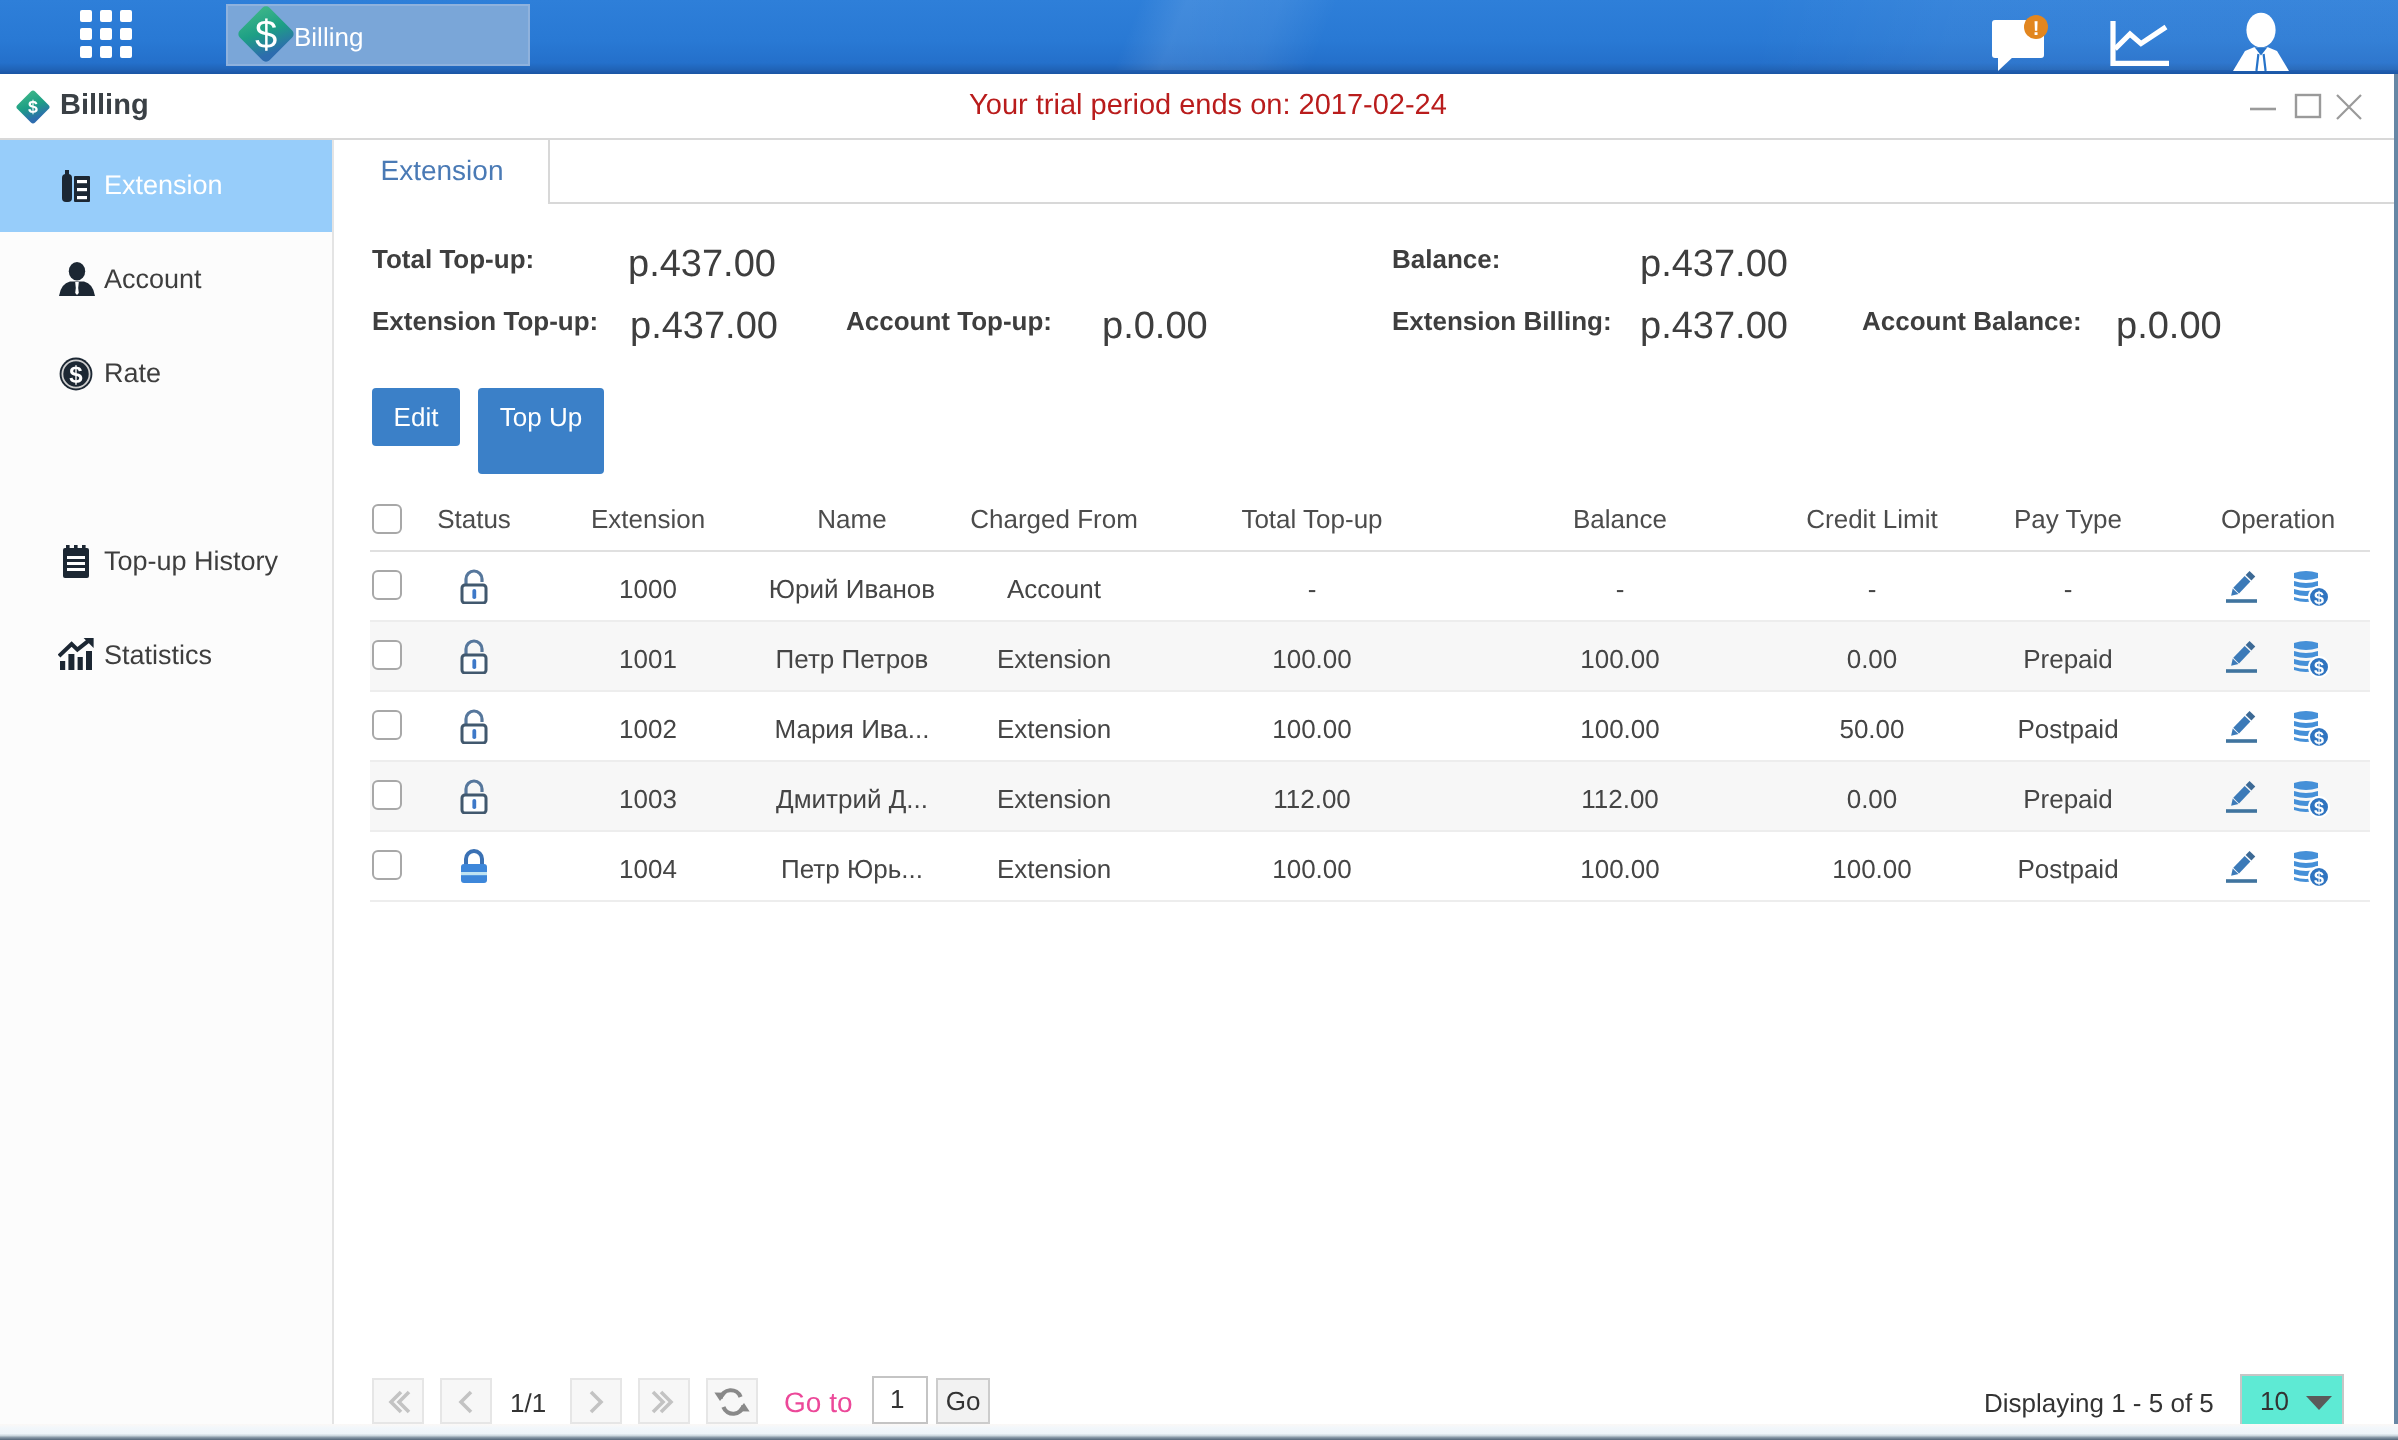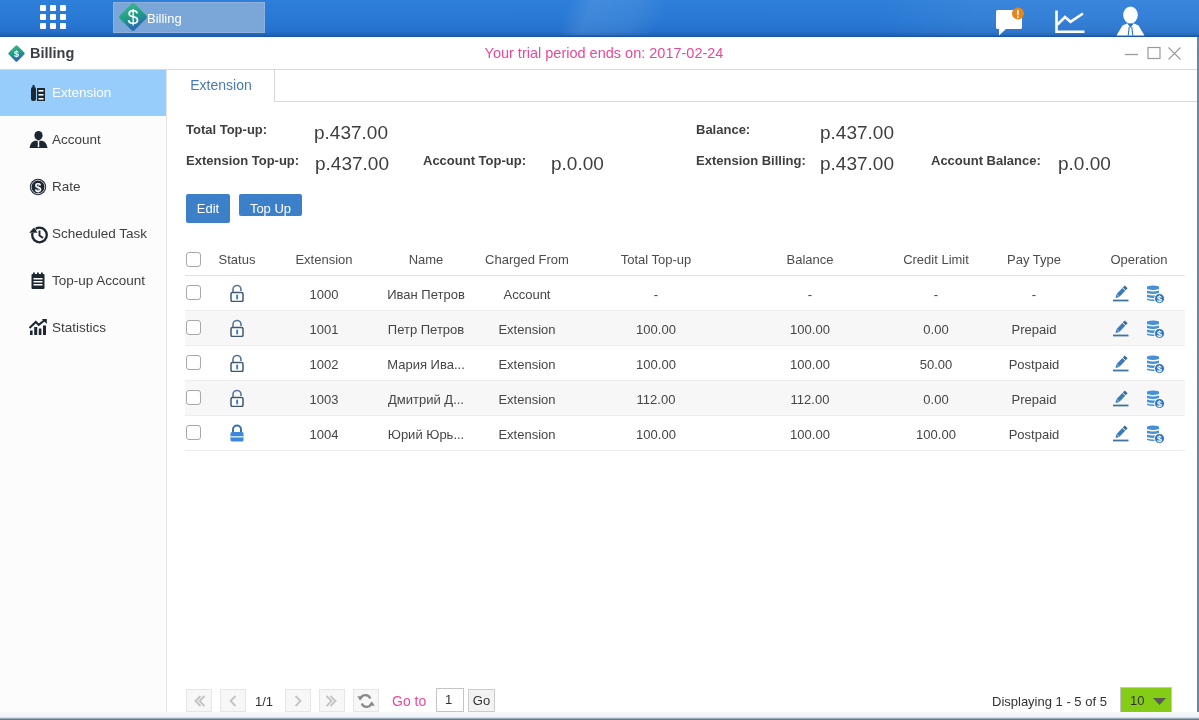--- a/index.html
+++ b/index.html
@@ -15,21 +15,21 @@
 #topbar .streak2 { position:absolute; left:880px; top:0; width:319px; height:37px;
   background:linear-gradient(100deg, rgba(255,255,255,0) 0%, rgba(255,255,255,0.05) 30%, rgba(255,255,255,0.05) 100%); }
 #gridicon { left:40px; top:5px; width:27px; height:25px; }
 #gridicon i { position:absolute; width:6px; height:6px; background:#fff; border-radius:1px; }
 #apptab { left:113px; top:2px; width:152px; height:31px; background:#7aa6d8; border:1px solid #8fb2dd; }
 #apptab .txt { position:absolute; left:33px; top:8px; color:#fff; font-size:13px; }
 
 
 #titlebar { left:0; top:37px; width:1199px; height:33px; background:#fff; border-bottom:1px solid #d8d8d8; }
 #titlebar .appname { position:absolute; left:30px; top:8px; font-size:14.5px; font-weight:bold; color:#3a4045; }
-#trial { position:absolute; left:0; width:1172px; top:8px; text-align:center; color:#ec4899; font-size:14.5px;padding-left:36px; }
+#trial { position:absolute; left:0; width:1172px; top:8px; text-align:center; color:#b91c1c; font-size:14.5px;padding-left:36px; }
 
 
 #sidebar { left:0; top:70px; width:167px; height:644px; background:#fcfcfc; border-right:1px solid #e4e4e4; }
 .menuitem { position:absolute; left:0; width:166px; height:47px; font-size:13.5px; color:#3e3e3e; }
 .menuitem .label { position:absolute; left:52px; top:15px; white-space:nowrap; }
 .menuitem .mico { position:absolute; left:29px; top:14px; width:18px; height:18px; }
 .menuitem.sel { background:#97cdfa; color:#fff; height:46px; }
 
 
 #content { left:168px; top:70px; width:1031px; height:644px; background:#fff; }
@@ -50,21 +50,21 @@
 .cbox { position:absolute; left:1px; width:15px; height:15px; border:1px solid #a8a8a8; border-radius:3px; background:#fff; }
 
 
 .pgbtn { position:absolute; top:689px; width:26px; height:23px; background:#f7f7f7; border:1px solid #e6e6e6; }
 .pgbtn svg { position:absolute; left:0; top:0; }
 #pg-label { position:absolute; left:255px; top:694px; font-size:13px; color:#333; }
 #goto-label { position:absolute; left:392px; top:693px; font-size:14px; color:#ec4899; }
 #goinput { position:absolute; left:436px; top:688px; width:28px; height:24px; border:1px solid #c4c4c4; background:#fff; font-size:13px; color:#333; line-height:22px; padding-left:8px; }
 #gobtn { position:absolute; left:468px; top:689px; width:27px; height:23px; background:#f2f2f2; border:1px solid #ccc; font-size:13px; color:#333; text-align:center; line-height:22px; }
 #displaying { position:absolute; left:992px; top:694px; font-size:13px; color:#333;text-align:center; }
-#pagesize { position:absolute; left:1120px; top:687px; width:52px; height:26px; border:1px solid #c6c6c6; background:#84cc16; }
+#pagesize { position:absolute; left:1120px; top:687px; width:52px; height:26px; border:1px solid #c6c6c6; background:#5eead4; }
 #pagesize .num { position:absolute; left:9px; top:5px; font-size:13px; color:#333; }
 #footer-strip { left:0px; top:712px; width:1199px; height:8px;
   background:linear-gradient(180deg,#fbf8f6 0%,#f2f7fb 25%,#eef4f9 60%,#cdd8e0 72%,#8495a4 85%,#54667a 100%); }
 .lockcell { position:absolute; left:44px; top:8px; }
 .opcell { position:absolute; top:9px; transform:translateX(-50%); }
 </style>
 </head>
 <body>
 <div id="stage">
 
@@ -159,40 +159,31 @@
         <span class="label">Account</span>
       </div>
     <div class="menuitem" style="top:94px">
         <span class="mico" id="mi-rate"><svg width="18" height="18" viewBox="0 0 18 18">
             <circle cx="9" cy="9" r="8.2" fill="#1c2733"></circle>
             <circle cx="9" cy="9" r="6.8" fill="none" stroke="#cfcfcf" stroke-width="0.9"></circle>
             <text x="9" y="13.5" font-size="12" font-weight="bold" fill="#fff" text-anchor="middle" font-family="Liberation Sans">$</text>
           </svg></span>
         <span class="label">Rate</span>
       </div>
-    <div class="menuitem" style="top:141px">
-        <span class="mico" id="mi-sched"><svg width="20" height="19" viewBox="0 0 20 19">
-            <circle cx="10.5" cy="10" r="7.3" stroke="#1c2733" stroke-width="2.3" fill="none"></circle>
-            <rect x="0" y="2.5" width="6.5" height="5.5" fill="#fcfcfc"></rect>
-            <path d="M0.2 7.8 L8.6 7.8 L5 2.4 Z" fill="#1c2733"></path>
-            <path d="M10.5 5.5 L10.5 10.5 L14 13" stroke="#1c2733" stroke-width="1.9" fill="none"></path>
-          </svg></span>
-        <span class="label">Scheduled Task</span>
-      </div>
     <div class="menuitem" style="top:188px">
         <span class="mico" id="mi-topup"><svg width="18" height="18" viewBox="0 0 18 18">
             <rect x="2.5" y="2" width="13" height="15" rx="1" fill="#1c2733"></rect>
             <rect x="4" y="0.5" width="1.8" height="3.4" fill="#1c2733"></rect>
             <rect x="8" y="0.5" width="1.8" height="3.4" fill="#1c2733"></rect>
             <rect x="12" y="0.5" width="1.8" height="3.4" fill="#1c2733"></rect>
             <rect x="4.5" y="6" width="9" height="1.5" fill="#fff"></rect>
             <rect x="4.5" y="9" width="9" height="1.5" fill="#fff"></rect>
             <rect x="4.5" y="12" width="9" height="1.5" fill="#fff"></rect>
           </svg></span>
-        <span class="label">Top-up Account</span>
+        <span class="label">Top-up History</span>
       </div>
     <div class="menuitem" style="top:235px">
         <span class="mico" id="mi-stat"><svg width="18" height="18" viewBox="0 0 18 18">
             <rect x="1" y="11.5" width="2.6" height="4.5" fill="#1c2733"></rect>
             <rect x="5.2" y="8" width="3" height="8" fill="#1c2733"></rect>
             <rect x="9.8" y="9.5" width="2.6" height="6.5" fill="#1c2733"></rect>
             <rect x="14" y="6.5" width="3" height="9.5" fill="#1c2733"></rect>
             <path d="M0.5 9 L6.8 3 L9.7 5.8 L15.5 1.2" stroke="#1c2733" stroke-width="2" fill="none"></path>
             <path d="M12.8 0 L17.8 0 L17.8 5 Z" fill="#1c2733"></path>
           </svg></span>
@@ -212,21 +203,21 @@
     <span class="statlabel" style="left:18px;top:83px">Extension Top-up:</span>
     <span class="statval" style="left:147px;top:83px">p.437.00</span>
     <span class="statlabel" style="left:255px;top:83px">Account Top-up:</span>
     <span class="statval" style="left:383px;top:83px">p.0.00</span>
     <span class="statlabel" style="left:528px;top:83px">Extension Billing:</span>
     <span class="statval" style="left:652px;top:83px">p.437.00</span>
     <span class="statlabel" style="left:763px;top:83px">Account Balance:</span>
     <span class="statval" style="left:890px;top:83px">p.0.00</span>
 
     <div class="btn" style="left:18px;top:124px;width:44px;height:29px;line-height:29px;">Edit</div>
-    <div class="btn" style="left:71px;top:124px;width:63px;height:22px;line-height:29px;">Top Up</div>
+    <div class="btn" style="left:71px;top:124px;width:63px;height:43px;line-height:29px;">Top Up</div>
   </div>
 
   <div class="trow" id="thead" style="top:245px;height:31px;border-bottom:1px solid #e0e0e0;">
     <span class="cbox" style="top:7px"></span>
     <span class="th" style="left:52px;top:7px">Status</span>
     <span class="th" style="left:139px;top:7px">Extension</span>
     <span class="th" style="left:241px;top:7px">Name</span>
     <span class="th" style="left:342px;top:7px">Charged From</span>
     <span class="th" style="left:471px;top:7px">Total Top-up</span>
     <span class="th" style="left:625px;top:7px">Balance</span>
@@ -236,21 +227,21 @@
   </div>
 
   <div class="trow" style="top:276px">
     <span class="cbox" style="top:9px"></span>
       <span class="lockcell lock-open"><svg width="16" height="18" viewBox="0 0 16 18">
           <path d="M4 9 L4 5.5 A4 4 0 0 1 12 5.5 L12 7" stroke="#56779c" stroke-width="1.6" fill="none"></path>
           <rect x="2" y="8.5" width="12" height="9" rx="1.5" stroke="#41586e" stroke-width="1.5" fill="#fdfeff"></rect>
           <rect x="7.2" y="10.5" width="1.9" height="5" rx="0.9" fill="#3c78c8"></rect>
         </svg></span>
     <span class="cell" style="left:139px">1000</span>
-    <span class="cell" style="left:241px">Иван Петров</span>
+    <span class="cell" style="left:241px">Юрий Иванов</span>
     <span class="cell" style="left:342px">Account</span>
     <span class="cell" style="left:471px">-</span>
     <span class="cell" style="left:625px">-</span>
     <span class="cell" style="left:751px">-</span>
     <span class="cell" style="left:849px">-</span>
     <span class="opcell op-pencil" style="left:936px"><svg width="18" height="18" viewBox="0 0 18 18">
           <g transform="rotate(44 8.5 7.5)">
             <rect x="6.7" y="-0.5" width="4" height="2.8" fill="#3d6a96"></rect>
             <rect x="6.7" y="3" width="4" height="8.2" fill="#3c7ab8"></rect>
             <path d="M6.7 11.6 L10.7 11.6 L8.7 14.8 Z" fill="#3c7ab8"></path>
@@ -368,21 +359,21 @@
         </svg></span>
   </div>
   <div class="trow" style="top:416px">
     <span class="cbox" style="top:9px"></span>
       <span class="lockcell lock-closed"><svg width="16" height="18" viewBox="0 0 16 18">
           <path d="M4 9 L4 5.5 A4 4 0 0 1 12 5.5 L12 9" stroke="#3a71b4" stroke-width="2" fill="none"></path>
           <rect x="1.5" y="8" width="13" height="9.5" rx="1.5" fill="#3d87da"></rect>
           <rect x="1.5" y="12" width="13" height="1.6" fill="#bfe3f2"></rect>
         </svg></span>
     <span class="cell" style="left:139px">1004</span>
-    <span class="cell" style="left:241px">Юрий Юрь...</span>
+    <span class="cell" style="left:241px">Петр Юрь...</span>
     <span class="cell" style="left:342px">Extension</span>
     <span class="cell" style="left:471px">100.00</span>
     <span class="cell" style="left:625px">100.00</span>
     <span class="cell" style="left:751px">100.00</span>
     <span class="cell" style="left:849px">Postpaid</span>
     <span class="opcell op-pencil" style="left:936px"><svg width="18" height="18" viewBox="0 0 18 18">
           <g transform="rotate(44 8.5 7.5)">
             <rect x="6.7" y="-0.5" width="4" height="2.8" fill="#3d6a96"></rect>
             <rect x="6.7" y="3" width="4" height="8.2" fill="#3c7ab8"></rect>
             <path d="M6.7 11.6 L10.7 11.6 L8.7 14.8 Z" fill="#3c7ab8"></path>

